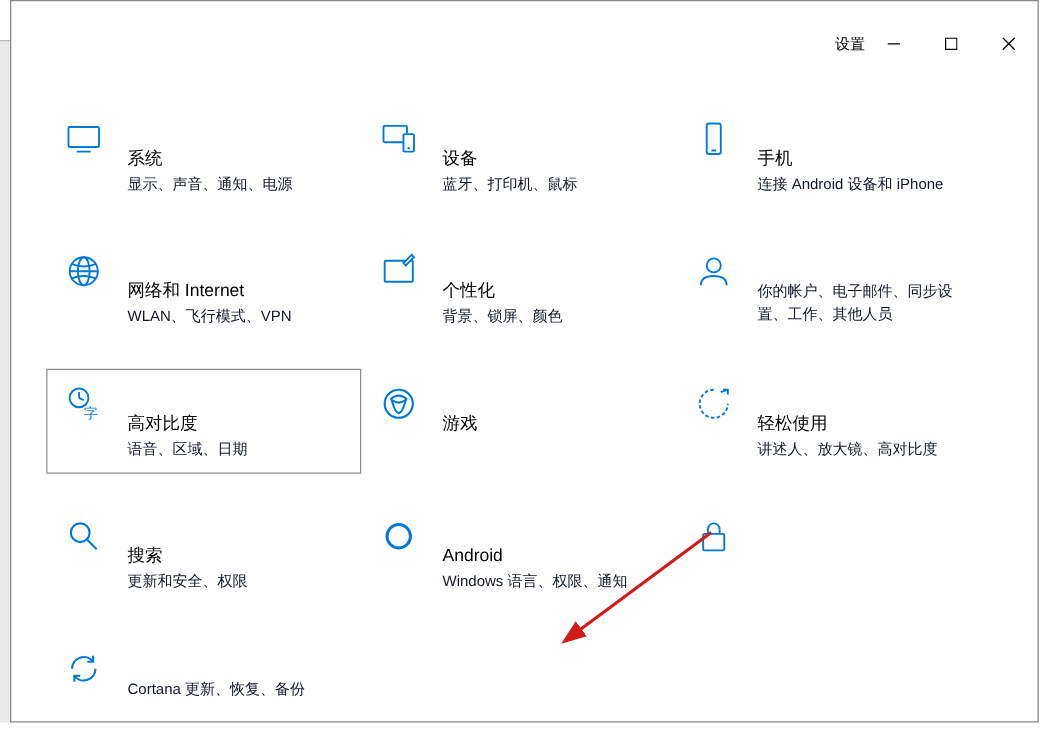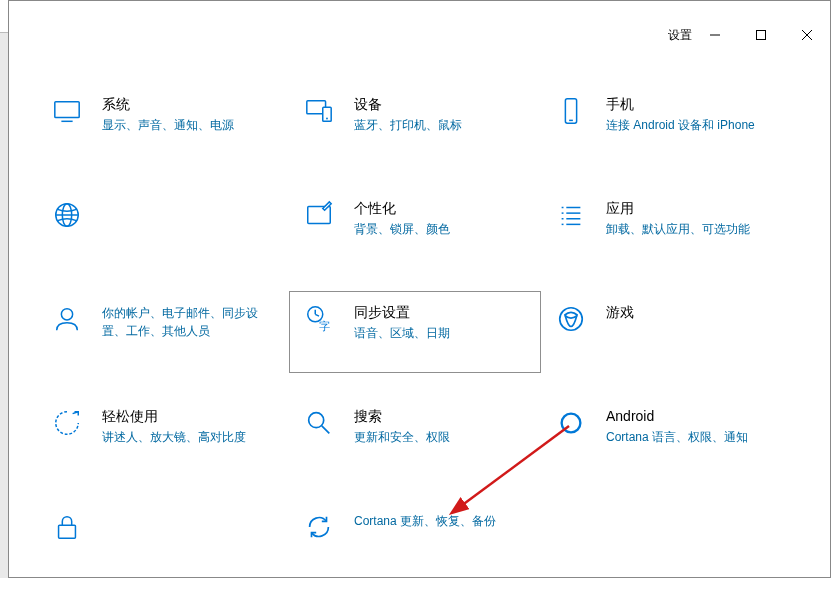--- a/index.html
+++ b/index.html
@@ -67,29 +67,30 @@
     display: flex;
     justify-content: center;
     padding-top: 2px;
     flex-shrink: 0;
   }
   .tile .iconwrap svg { width: 30px; height: 30px; }
   .tile .textwrap {
     padding-left: 14px;
     padding-top: 0;
     flex: 1;
+    margin-top: 22px;
   }
   .tile .t-title {
     font-size: 14px;
     color: #000;
     line-height: 20px;
   }
   .tile .t-desc {
     font-size: 12px;
-    color: #0369a1;
+    color: #0f172a;
     line-height: 18px;
     margin-top: 2px;
   }
   .arrow {
     position: absolute;
     pointer-events: none;
   }
   
   .leftstrip {
     position:absolute;
@@ -173,53 +174,39 @@
     <div class="tile">
       <div class="iconwrap">
         <svg viewBox="0 0 32 32" fill="none" stroke="#0078d7" stroke-width="1.6">
           <circle cx="16" cy="16" r="12"></circle>
           <ellipse cx="16" cy="16" rx="5" ry="12"></ellipse>
           <line x1="4" y1="16" x2="28" y2="16"></line>
           <path d="M6 10 Q16 14 26 10"></path>
           <path d="M6 22 Q16 18 26 22"></path>
         </svg>
       </div>
+      <div class="textwrap">
+        <div class="t-title">网络和 Internet</div>
+        <div class="t-desc">WLAN、飞行模式、VPN</div>
+      </div>
     </div>
 
     <div class="tile">
       <div class="iconwrap">
         <svg viewBox="0 0 32 32" fill="none" stroke="#0078d7" stroke-width="1.6">
           <rect x="4" y="7" width="24" height="18" rx="1"></rect>
           <path d="M20 9 L27 2 L29 4 L22 11 Z" fill="#fff"></path>
         </svg>
       </div>
       <div class="textwrap">
         <div class="t-title">个性化</div>
         <div class="t-desc">背景、锁屏、颜色</div>
       </div>
     </div>
 
-    <div class="tile">
-      <div class="iconwrap">
-        <svg viewBox="0 0 32 32" fill="none" stroke="#0078d7" stroke-width="1.6">
-          <line x1="6" y1="8" x2="8" y2="8"></line>
-            <line x1="11" y1="8" x2="26" y2="8"></line>
-          <line x1="6" y1="14" x2="8" y2="14"></line>
-            <line x1="11" y1="14" x2="26" y2="14"></line>
-          <line x1="6" y1="20" x2="8" y2="20"></line>
-            <line x1="11" y1="20" x2="26" y2="20"></line>
-          <line x1="6" y1="26" x2="8" y2="26"></line>
-            <line x1="11" y1="26" x2="26" y2="26"></line>
-        </svg>
-      </div>
-      <div class="textwrap">
-        <div class="t-title">应用</div>
-        <div class="t-desc">卸载、默认应用、可选功能</div>
-      </div>
-    </div>
 
     <div class="tile">
       <div class="iconwrap">
         <svg viewBox="0 0 32 32" fill="none" stroke="#0078d7" stroke-width="1.6">
           <circle cx="16" cy="11" r="6"></circle>
           <path d="M5 28 Q5 20 16 20 Q27 20 27 28"></path>
         </svg>
       </div>
       <div class="textwrap">
         <div class="t-desc">你的帐户、电子邮件、同步设置、工作、其他人员</div>
@@ -229,21 +216,21 @@
     <div class="tile selected">
       <div class="iconwrap">
         <svg viewBox="0 0 32 32" fill="none" stroke="#0078d7" stroke-width="1.6">
           <circle cx="12" cy="11" r="8"></circle>
           <line x1="12" y1="6" x2="12" y2="11"></line>
             <line x1="12" y1="11" x2="16" y2="13"></line>
           <text x="16" y="28" font-size="12" fill="#0078d7" stroke="none" font-family="sans-serif">字</text>
         </svg>
       </div>
       <div class="textwrap">
-        <div class="t-title">同步设置</div>
+        <div class="t-title">高对比度</div>
         <div class="t-desc">语音、区域、日期</div>
       </div>
     </div>
 
     <div class="tile">
       <div class="iconwrap">
         <svg viewBox="0 0 32 32" fill="none" stroke="#0078d7" stroke-width="1.8">
           <circle cx="16" cy="16" r="12"></circle>
           <path d="M9 12 Q16 6 23 12 M9 12 Q16 18 23 12"></path>
           <path d="M10 13 Q13 24 16 24 Q19 24 22 13"></path>
@@ -282,21 +269,21 @@
     </div>
 
     <div class="tile">
       <div class="iconwrap">
         <svg viewBox="0 0 32 32" fill="none" stroke="#0078d7" stroke-width="2.5">
           <circle cx="16" cy="16" r="10"></circle>
         </svg>
       </div>
       <div class="textwrap">
         <div class="t-title">Android</div>
-        <div class="t-desc">Cortana 语言、权限、通知</div>
+        <div class="t-desc">Windows 语言、权限、通知</div>
       </div>
     </div>
 
     <div class="tile">
       <div class="iconwrap">
         <svg viewBox="0 0 32 32" fill="none" stroke="#0078d7" stroke-width="1.6">
           <rect x="7" y="14" width="18" height="14" rx="1"></rect>
           <path d="M11 14 V10 a5 5 0 0 1 10 0 V14"></path>
         </svg>
       </div>

